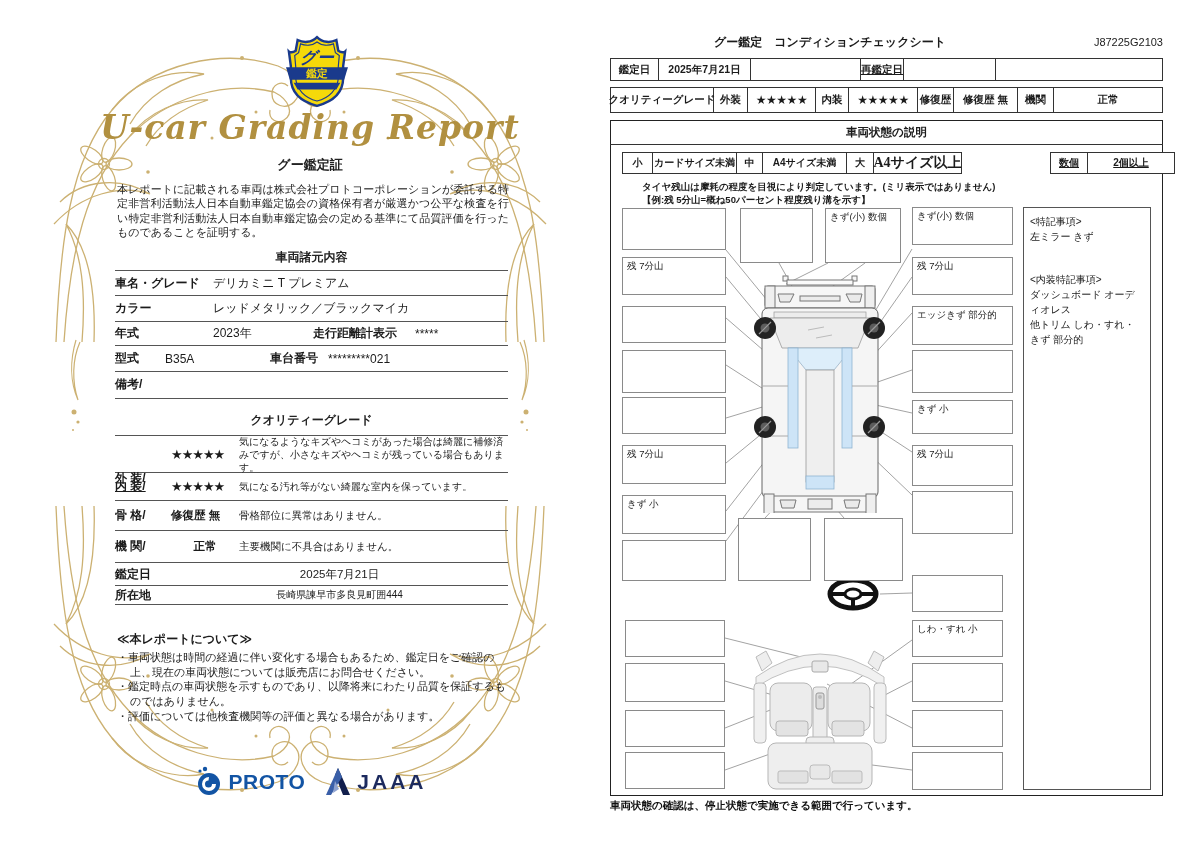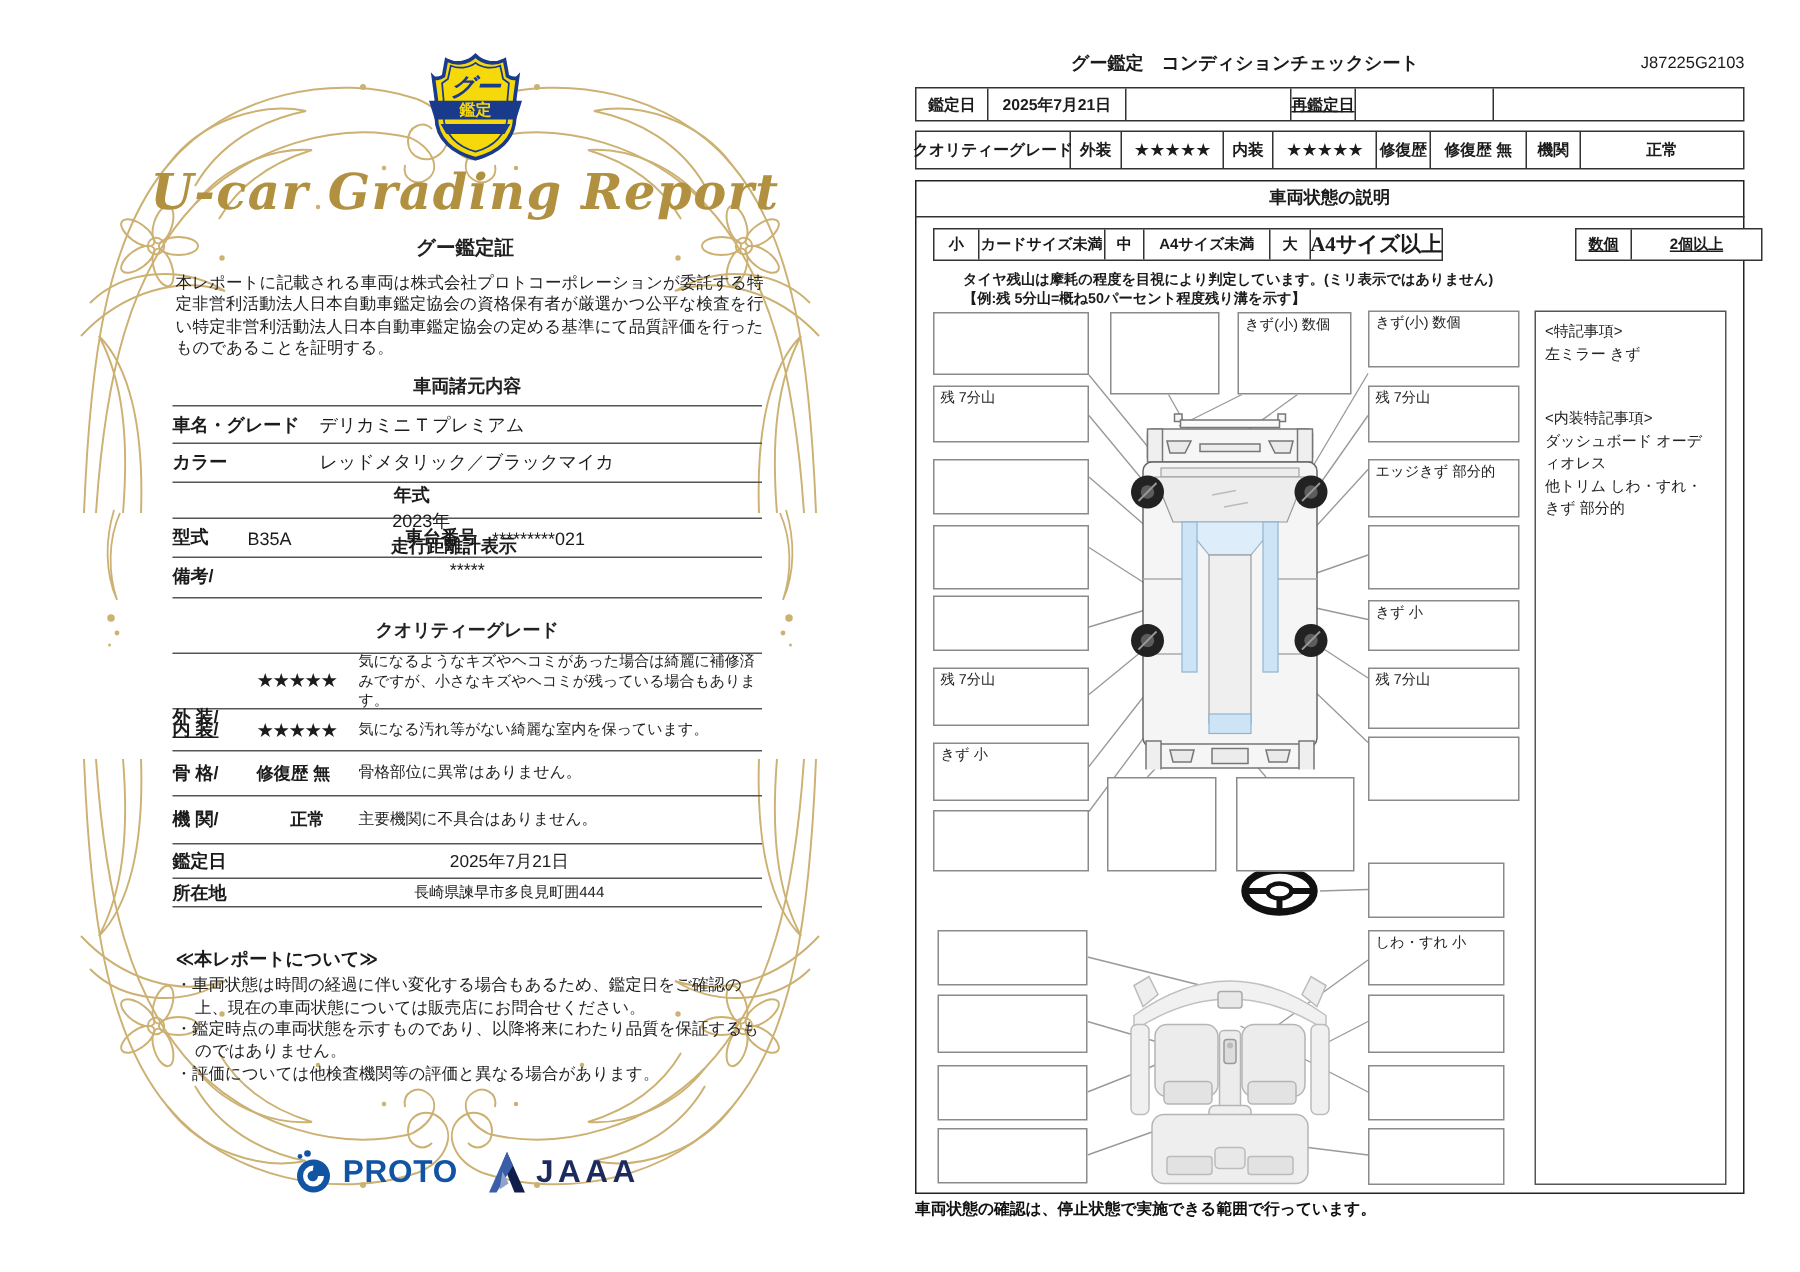--- a/index.html
+++ b/index.html
@@ -94,21 +94,21 @@
 
   <div class="abs ltable" style="top:270px;">
     <div class="lrow" style="height:25px;">
       <span class="lbl" style="width:98px;">車名・グレード</span>
       <span class="val">デリカミニ T プレミアム</span>
     </div>
     <div class="lrow" style="height:26px;">
       <span class="lbl" style="width:98px;">カラー</span>
       <span class="val">レッドメタリック／ブラックマイカ</span>
     </div>
-    <div class="lrow" style="height:24px;flex-direction:column;">
+    <div class="lrow" style="height:24px;">
       <span class="lbl" style="width:98px;">年式</span>
       <span class="val" style="width:100px;">2023年</span>
       <span class="lbl" style="width:102px;">走行距離計表示</span>
       <span class="val">*****</span>
     </div>
     <div class="lrow" style="height:26px;">
       <span class="lbl" style="width:50px;">型式</span>
       <span class="val" style="width:95px;">B35A</span>
       <span class="lbl" style="width:68px;text-align:center;">車台番号</span>
       <span class="val">*********021</span>

